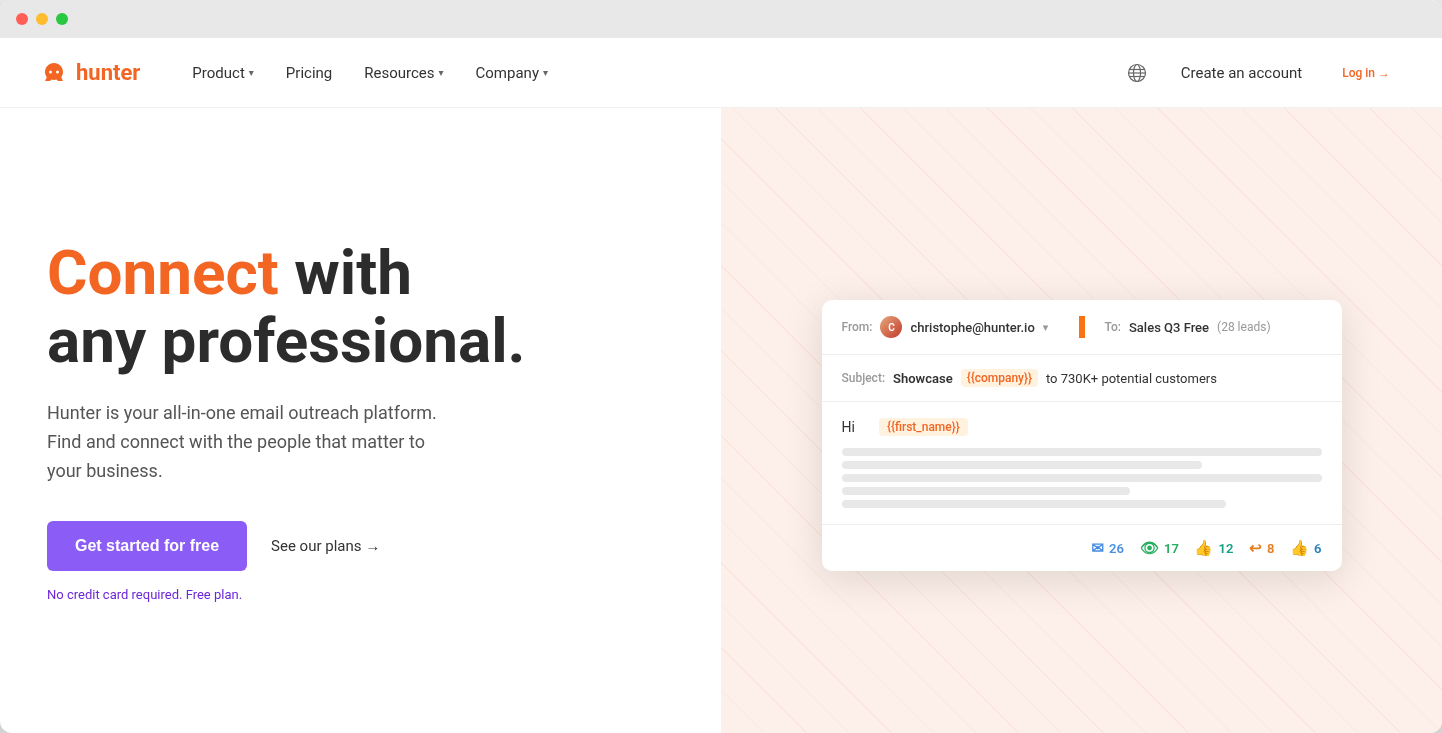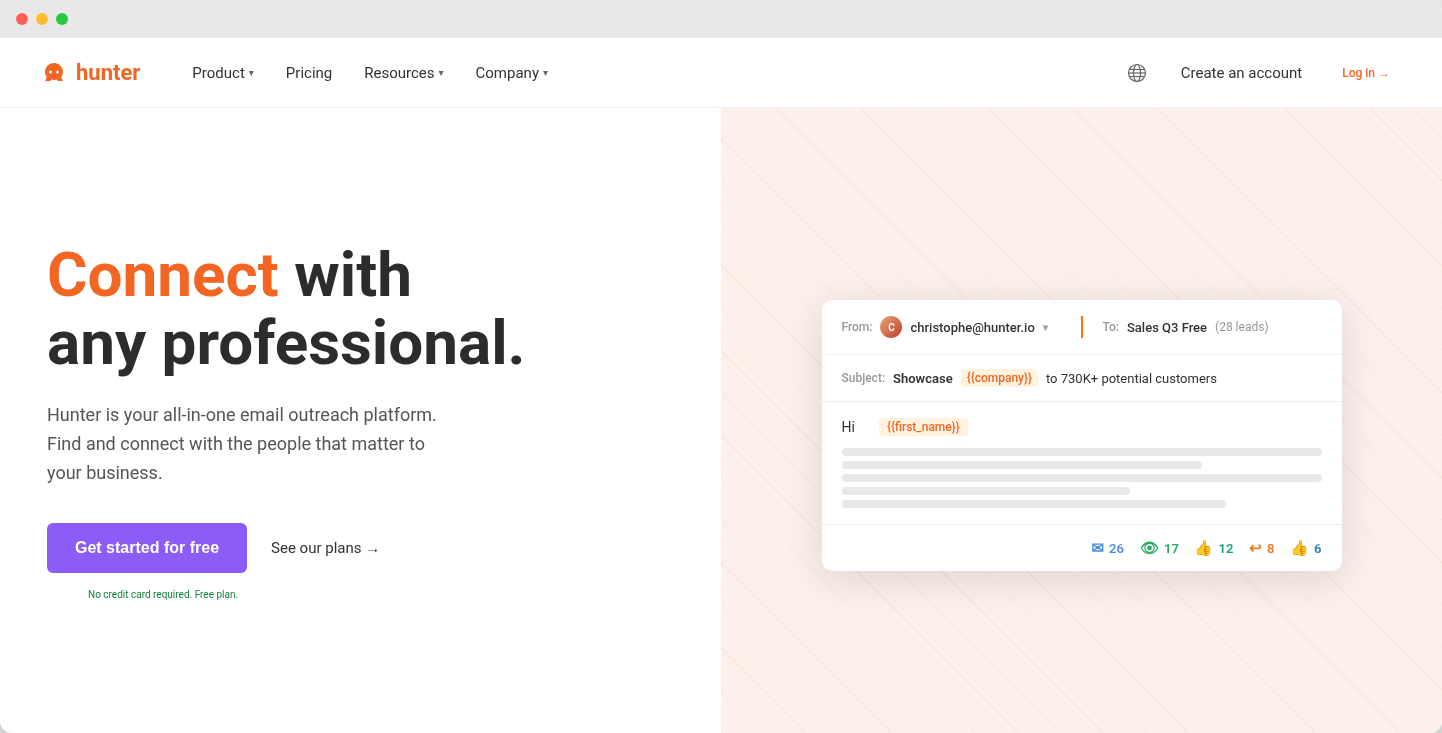--- a/index.html
+++ b/index.html
@@ -167,23 +167,22 @@
     }
     .see-plans {
       font-size: 15px;
       color: #333;
       cursor: pointer;
       display: flex;
       align-items: center;
       gap: 4px;
     }
     .no-cc {
-      font-size: 10px;
-      color: #15803d;
-      margin-left: 41px;
+      font-size: 13px;
+      color: #6d28d9;
     }
 
     
     .hero-right {
       width: 50%;
       background: #fdf0ea;
       position: relative;
       overflow: hidden;
       display: flex;
       align-items: center;
@@ -223,21 +222,21 @@
     }
     .email-from, .email-to {
       display: flex;
       align-items: center;
       gap: 8px;
       font-size: 13px;
       color: #666;
     }
     .email-from {
       flex: 1;
-      border-right: 2px solid #f97316;
+      border-right: 6px solid #f97316;
       padding-right: 20px;
     }
     .email-to {
       flex: 1;
     }
     .from-label, .to-label {
       font-weight: 500;
       color: #999;
       font-size: 12px;
     }

